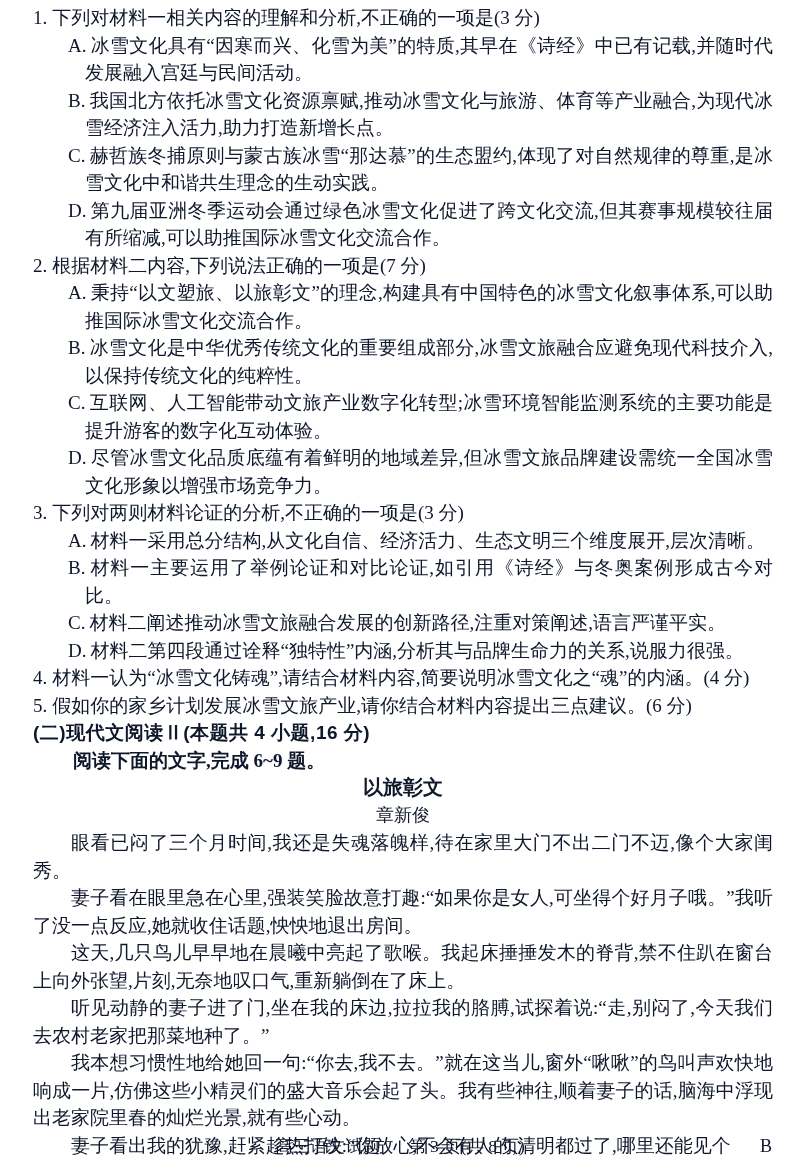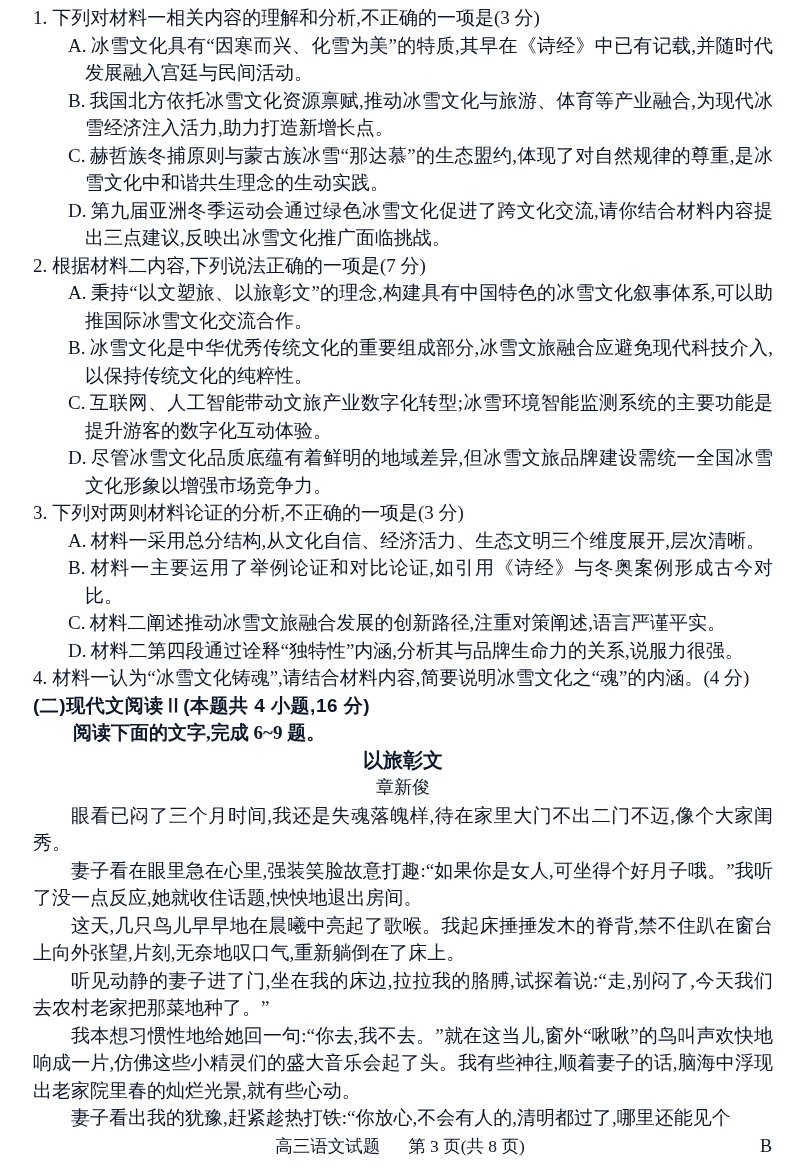--- a/index.html
+++ b/index.html
@@ -70,21 +70,21 @@
 <body>
 
 <div class="page">
   <div class="content">
 
     <div class="question">
       <div class="stem"><span class="qnum">1.</span><span>下列对材料一相关内容的理解和分析,不正确的一项是(3 分)</span></div>
       <div class="option"><span class="olabel">A.</span><span>冰雪文化具有“因寒而兴、化雪为美”的特质,其早在《诗经》中已有记载,并随时代发展融入宫廷与民间活动。</span></div>
       <div class="option"><span class="olabel">B.</span><span>我国北方依托冰雪文化资源禀赋,推动冰雪文化与旅游、体育等产业融合,为现代冰雪经济注入活力,助力打造新增长点。</span></div>
       <div class="option"><span class="olabel">C.</span><span>赫哲族冬捕原则与蒙古族冰雪“那达慕”的生态盟约,体现了对自然规律的尊重,是冰雪文化中和谐共生理念的生动实践。</span></div>
-      <div class="option"><span class="olabel">D.</span><span>第九届亚洲冬季运动会通过绿色冰雪文化促进了跨文化交流,请你结合材料内容提出三点建议,反映出冰雪文化推广面临挑战。</span></div>
+      <div class="option"><span class="olabel">D.</span><span>第九届亚洲冬季运动会通过绿色冰雪文化促进了跨文化交流,但其赛事规模较往届有所缩减,可以助推国际冰雪文化交流合作。</span></div>
     </div>
 
     <div class="question">
       <div class="stem"><span class="qnum">2.</span><span>根据材料二内容,下列说法正确的一项是(7 分)</span></div>
       <div class="option"><span class="olabel">A.</span><span>秉持“以文塑旅、以旅彰文”的理念,构建具有中国特色的冰雪文化叙事体系,可以助推国际冰雪文化交流合作。</span></div>
       <div class="option"><span class="olabel">B.</span><span>冰雪文化是中华优秀传统文化的重要组成部分,冰雪文旅融合应避免现代科技介入,以保持传统文化的纯粹性。</span></div>
       <div class="option"><span class="olabel">C.</span><span>互联网、人工智能带动文旅产业数字化转型;冰雪环境智能监测系统的主要功能是提升游客的数字化互动体验。</span></div>
       <div class="option"><span class="olabel">D.</span><span>尽管冰雪文化品质底蕴有着鲜明的地域差异,但冰雪文旅品牌建设需统一全国冰雪文化形象以增强市场竞争力。</span></div>
     </div>
 
@@ -93,20 +93,23 @@
       <div class="option"><span class="olabel">A.</span><span>材料一采用总分结构,从文化自信、经济活力、生态文明三个维度展开,层次清晰。</span></div>
       <div class="option"><span class="olabel">B.</span><span>材料一主要运用了举例论证和对比论证,如引用《诗经》与冬奥案例形成古今对比。</span></div>
       <div class="option"><span class="olabel">C.</span><span>材料二阐述推动冰雪文旅融合发展的创新路径,注重对策阐述,语言严谨平实。</span></div>
       <div class="option"><span class="olabel">D.</span><span>材料二第四段通过诠释“独特性”内涵,分析其与品牌生命力的关系,说服力很强。</span></div>
     </div>
 
     <div class="question">
       <div class="stem"><span class="qnum">4.</span><span>材料一认为“冰雪文化铸魂”,请结合材料内容,简要说明冰雪文化之“魂”的内涵。(4 分)</span></div>
     </div>
 
+    <div class="question">
+      <div class="stem"><span class="qnum">5.</span><span>假如你的家乡计划发展冰雪文旅产业,请你结合材料内容提出三点建议。(6 分)</span></div>
+    </div>
 
     <div class="section-header">(二)现代文阅读Ⅱ(本题共 4 小题,16 分)</div>
     <div class="instruction">阅读下面的文字,完成 6~9 题。</div>
 
     <div class="p-title">以旅彰文</div>
     <div class="p-author">章新俊</div>
     <div class="para">眼看已闷了三个月时间,我还是失魂落魄样,待在家里大门不出二门不迈,像个大家闺秀。</div>
     <div class="para">妻子看在眼里急在心里,强装笑脸故意打趣:“如果你是女人,可坐得个好月子哦。”我听了没一点反应,她就收住话题,怏怏地退出房间。</div>
     <div class="para">这天,几只鸟儿早早地在晨曦中亮起了歌喉。我起床捶捶发木的脊背,禁不住趴在窗台上向外张望,片刻,无奈地叹口气,重新躺倒在了床上。</div>
     <div class="para">听见动静的妻子进了门,坐在我的床边,拉拉我的胳膊,试探着说:“走,别闷了,今天我们去农村老家把那菜地种了。”</div>

